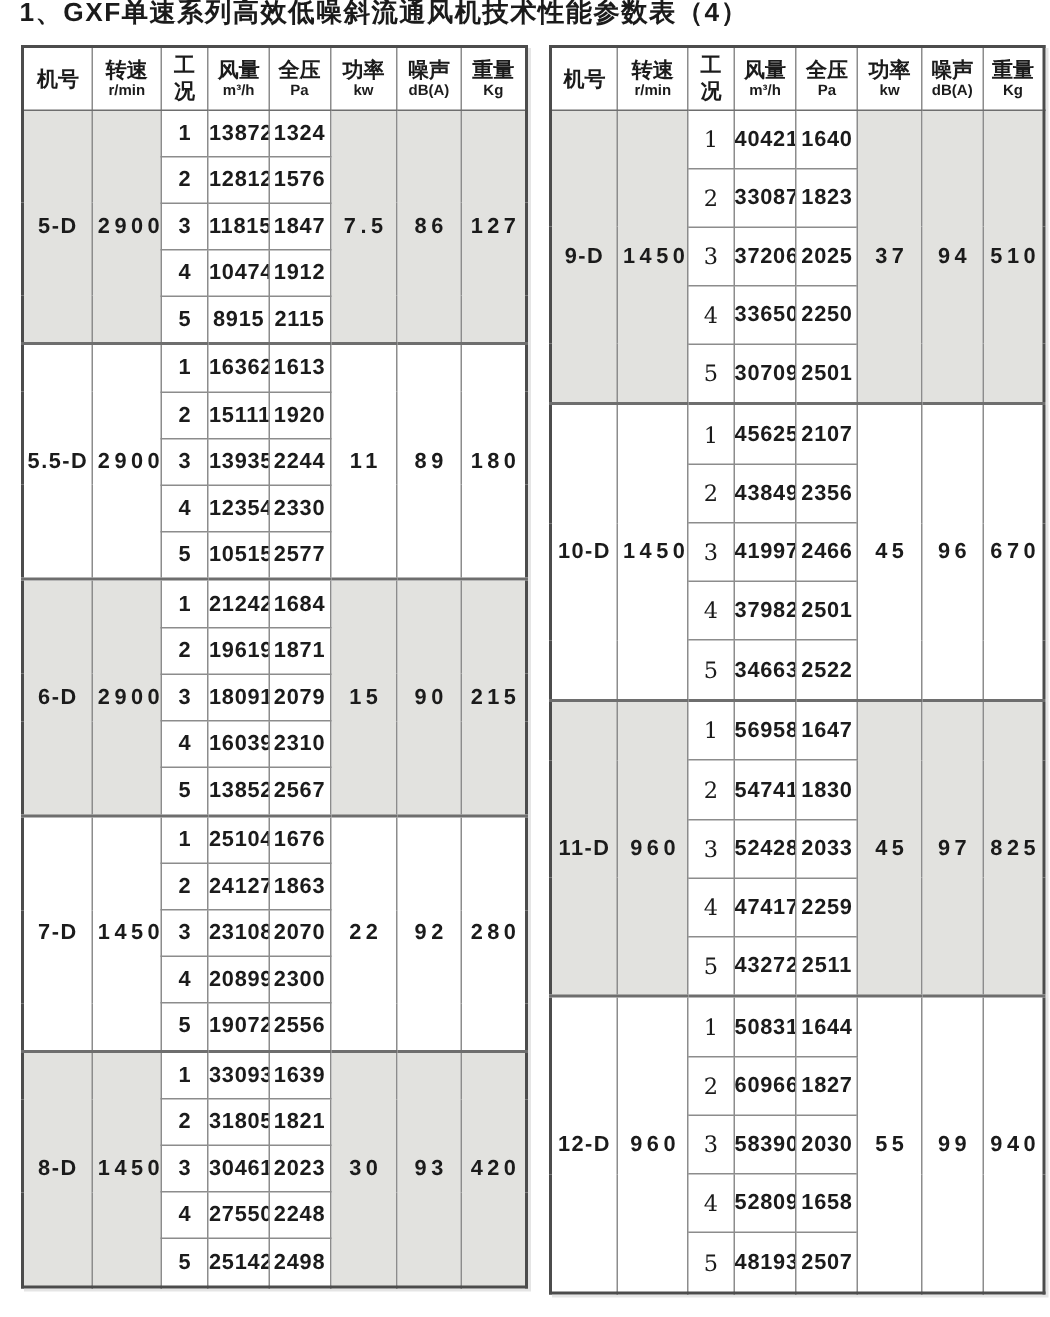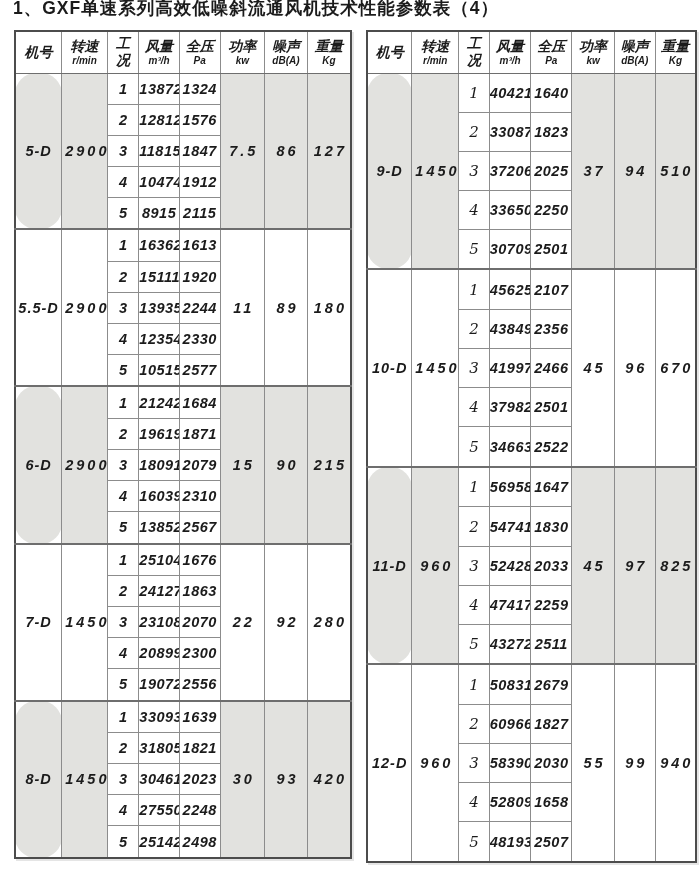--- a/index.html
+++ b/index.html
@@ -16,38 +16,37 @@
   }
   .title{
     position:absolute;left:13px;top:-4px;margin:0;
     font-size:17.5px;font-weight:bold;letter-spacing:1px;white-space:nowrap;
   }
   table.spec{
     position:absolute;border-collapse:collapse;table-layout:fixed;
     border:2px solid var(--outer);
     box-shadow:2px 2px 0 rgba(0,0,0,0.10);
     background:#ffffff;
-    font-style:italic;
   }
   #left-table{left:14px;top:30px;width:338px;height:829px;}
   #right-table{left:366px;top:30px;width:331px;height:833px;}
   th,td{
     border:1px solid var(--grid);
     text-align:center;vertical-align:middle;
     padding:0;font-weight:bold;color:var(--text);
     overflow:hidden;
   }
   thead tr{height:42px;}
   th .l1{font-size:14px;line-height:1.2;}
   th .l2{font-size:10px;line-height:1.15;}
   th .l2.cjk{font-size:14px;line-height:1.2;}
   td{font-size:14.5px;}
   td.shaded{background:var(--shaded);}
   td.flow,td.pressure{letter-spacing:0.5px;}
-  td.model{letter-spacing:1px;border-radius:21px;}
+  td.model{letter-spacing:1px;}
   td.speed,td.power,td.noise,td.weight{letter-spacing:3px;text-indent:3px;}
   tr.block-start td{border-top:2px solid #6e6e6e;}
   thead th{border-bottom:1.5px solid #6e6e6e;}
   #right-table td.condition{
     font-family:"DejaVu Serif","Liberation Serif",serif;
     font-weight:normal;font-size:15px;
   }
 </style>
 </head>
 <body>
@@ -389,21 +388,21 @@
       <tr>
         <td class="condition">5</td>
         <td class="flow">43272</td>
         <td class="pressure">2511</td>
       </tr>
       <tr class="block-start">
         <td class="model" rowspan="5">12-D</td>
         <td class="speed" rowspan="5">960</td>
         <td class="condition">1</td>
         <td class="flow">50831</td>
-        <td class="pressure">2679</td>
+        <td class="pressure">1644</td>
         <td class="power" rowspan="5">55</td>
         <td class="noise" rowspan="5">99</td>
         <td class="weight" rowspan="5">940</td>
       </tr>
       <tr>
         <td class="condition">2</td>
         <td class="flow">60966</td>
         <td class="pressure">1827</td>
       </tr>
       <tr>

